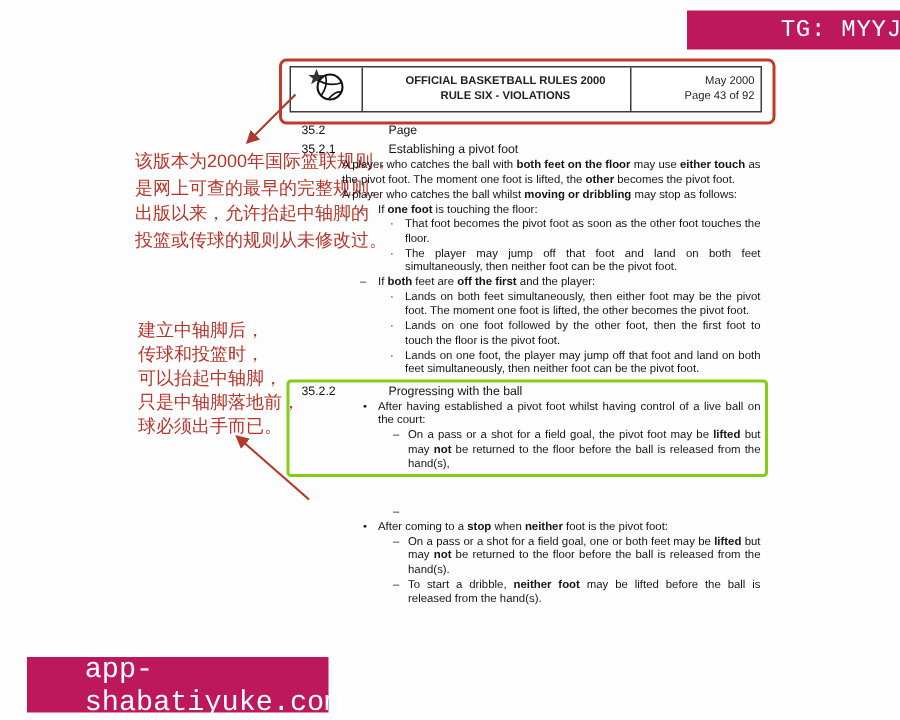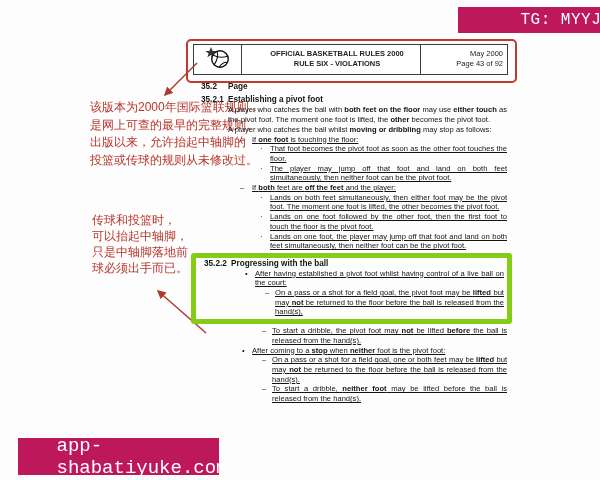--- a/index.html
+++ b/index.html
@@ -37,37 +37,37 @@
   .cn-note{position:absolute;color:#b8352b;font-size:12px;line-height:16px;font-family:"Liberation Sans",sans-serif;white-space:nowrap;}
   #note1{left:90px;top:99px;line-height:17.5px;}
   #note2{left:92px;top:212px;}
   
   #arrows{position:absolute;left:0;top:0;width:600px;height:480px;pointer-events:none;}
   
   #doc-body{
     position:absolute;left:201px;top:82px;width:306px;
     font-size:7.6px;line-height:9.7px;color:#141414;
   }
-  .sec-head{display:flex;font-weight:bold;font-size:8.2px;}
+  .sec-head{display:flex;font-weight:normal;font-size:8.2px;gap:31px;}
   .sec-head .sec-num{width:27px;flex:none;}
   #rule-head{margin-bottom:3px;}
   #s3521-head{margin-bottom:1px;}
   .p{margin-left:27px;text-align:justify;}
   .li{display:flex;}
   .li .mk{flex:none;}
-  .li .tx{flex:1;text-align:justify;text-decoration:underline;}
+  .li .tx{flex:1;text-align:justify;}
   .l1 .mk{margin-left:39px;width:12px;}
   .l2 .mk{margin-left:59px;width:10px;}
   .lb .mk{margin-left:41px;width:10px;}
   .l1b .mk{margin-left:61px;width:10px;}
   b{font-weight:bold;}
   
   #red-box{
-    border:5px solid #84cc16;border-radius:3px;
-    margin:2px -5px 2px -10px;
+    border:2px solid #84cc16;border-radius:3px;
+    margin:2px -5px 18px -10px;
     padding:1px 3px 2px 8px;
   }
 </style>
 </head>
 <body>
 
 <div class="badge" id="tg-badge">TG: MYYJJPP</div>
 <div class="badge" id="site-badge">app-shabatiyuke.com</div>
 
 <div id="header-table">
@@ -93,20 +93,21 @@
 </div>
 <div id="header-red-frame"></div>
 
 <div class="cn-note" id="note1">
   <div>该版本为2000年国际篮联规则，</div>
   <div>是网上可查的最早的完整规则。</div>
   <div>出版以来，允许抬起中轴脚的</div>
   <div>投篮或传球的规则从未修改过。</div>
 </div>
 <div class="cn-note" id="note2">
+  <div>建立中轴脚后，</div>
   <div>传球和投篮时，</div>
   <div>可以抬起中轴脚，</div>
   <div>只是中轴脚落地前，</div>
   <div>球必须出手而已。</div>
 </div>
 
 <svg id="arrows">
   <defs>
     <marker id="ah" markerWidth="8" markerHeight="8" refX="5" refY="3" orient="auto">
       <path d="M0,0 L6,3 L0,6 Z" fill="#b03a2e"></path>
@@ -138,21 +139,21 @@
   <div class="li l2">
     <span class="mk">·</span>
     <div class="tx">That foot becomes the pivot foot as soon as the other foot touches the floor.</div>
   </div>
   <div class="li l2">
     <span class="mk">·</span>
     <div class="tx">The player may jump off that foot and land on both feet simultaneously, then neither foot can be the pivot foot.</div>
   </div>
   <div class="li l1">
     <span class="mk">–</span>
-    <div class="tx">If <b>both</b> feet are <b>off the feet</b> and the player:</div>
+    <div class="tx">If <b>both</b> feet are <b>off the first</b> and the player:</div>
   </div>
   <div class="li l2">
     <span class="mk">·</span>
     <div class="tx">Lands on both feet simultaneously, then either foot may be the pivot foot. The moment one foot is lifted, the other becomes the pivot foot.</div>
   </div>
   <div class="li l2">
     <span class="mk">·</span>
     <div class="tx">Lands on one foot followed by the other foot, then the first foot to touch the floor is the pivot foot.</div>
   </div>
   <div class="li l2">
@@ -170,21 +171,20 @@
       <div class="tx">After having established a pivot foot whilst having control of a live ball on the court:</div>
     </div>
     <div class="li l1b">
       <span class="mk">–</span>
       <div class="tx">On a pass or a shot for a field goal, the pivot foot may be <b>lifted</b> but may <b>not</b> be returned to the floor before the ball is released from the hand(s),</div>
     </div>
   </div>
 
   <div class="li l1b">
     <span class="mk">–</span>
-    <div class="tx">To start a dribble, the pivot foot may <b>not</b> be lifted <b>before</b> the ball is released from the hand(s).</div>
   </div>
   <div class="li lb">
     <span class="mk">•</span>
     <div class="tx">After coming to a <b>stop</b> when <b>neither</b> foot is the pivot foot:</div>
   </div>
   <div class="li l1b">
     <span class="mk">–</span>
     <div class="tx">On a pass or a shot for a field goal, one or both feet may be <b>lifted</b> but may <b>not</b> be returned to the floor before the ball is released from the hand(s).</div>
   </div>
   <div class="li l1b">

